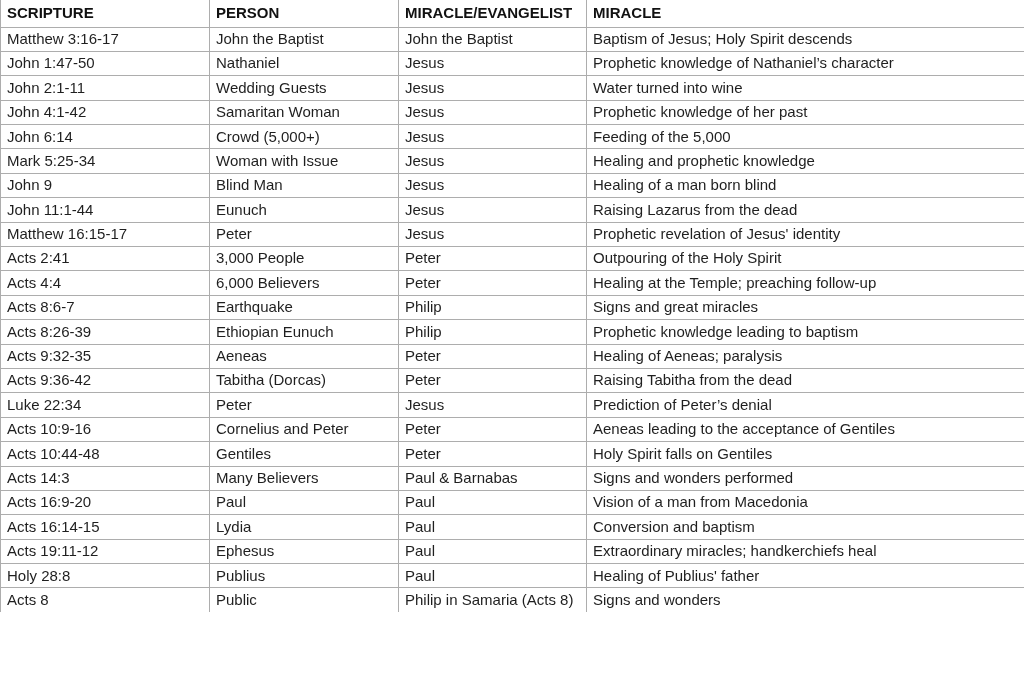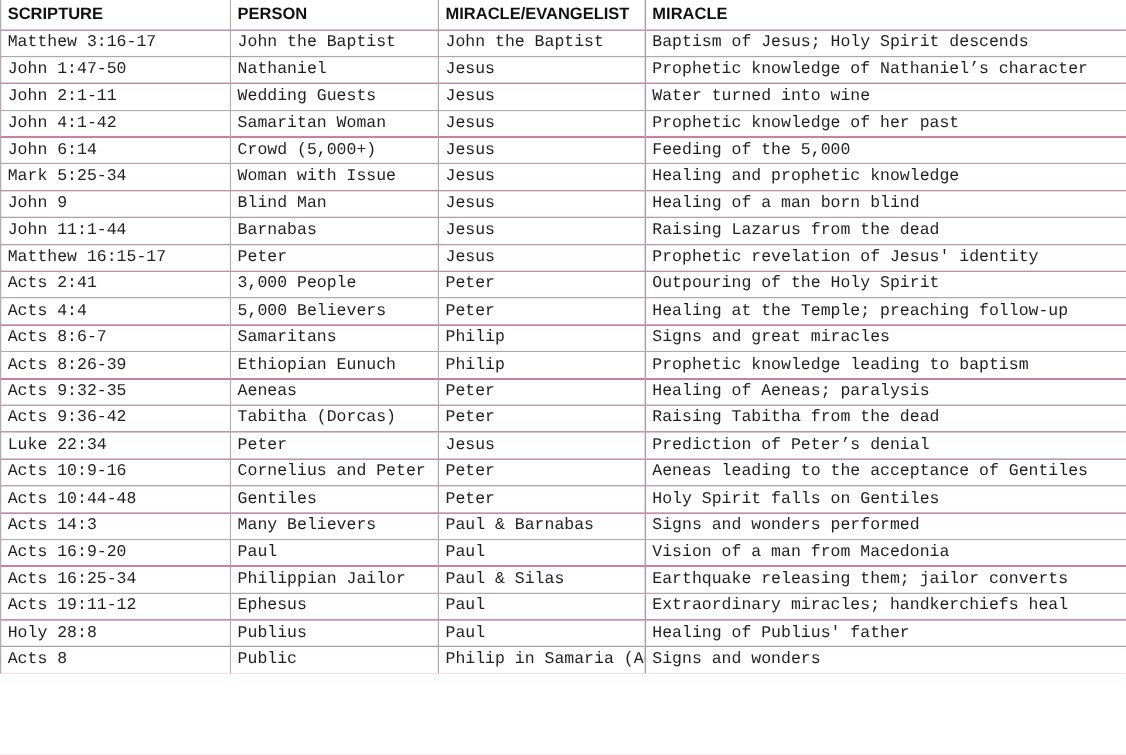--- a/index.html
+++ b/index.html
@@ -11,40 +11,40 @@
     width: 1024px;
     height: 686px;
     overflow: hidden;
     background: #ffffff;
     font-family: "Liberation Sans", sans-serif;
   }
   table.grid {
     border-collapse: collapse;
     table-layout: fixed;
     width: 1024px;
-    background: #ec4899;
+    background: #000000;
   }
   table.grid col.c1 { width: 209px; }
   table.grid col.c2 { width: 189px; }
   table.grid col.c3 { width: 188px; }
   table.grid col.c4 { width: 438px; }
   table.grid th, table.grid td {
     border: 1px solid #adadad;
     padding: 0 4px 0 6px;
     font-size: 15px;
     line-height: 1.1;
     color: #1f1f1f;
     white-space: nowrap;
     overflow: hidden;
     vertical-align: middle;
     text-align: left;
     background: #ffffff;
   }
   table.grid thead tr { height: 27px; }
-  table.grid tbody tr { height: 24.4px; font-family: Liberation Mono, monospace; }
+  table.grid tbody tr { height: 24.4px; }
   table.grid th {
     font-weight: bold;
     color: #111111;
   }
   
   table.grid thead th { border-top: none; }
   table.grid tbody tr:last-child td { border-bottom: none; }
 </style>
 </head>
 <body>
@@ -103,45 +103,45 @@
           <td>Healing and prophetic knowledge</td>
         </tr>
         <tr>
           <td>John 9</td>
           <td>Blind Man</td>
           <td>Jesus</td>
           <td>Healing of a man born blind</td>
         </tr>
         <tr>
           <td>John 11:1-44</td>
-          <td>Barnabas</td>
+          <td>Eunuch</td>
           <td>Jesus</td>
           <td>Raising Lazarus from the dead</td>
         </tr>
         <tr>
           <td>Matthew 16:15-17</td>
           <td>Peter</td>
           <td>Jesus</td>
           <td>Prophetic revelation of Jesus' identity</td>
         </tr>
         <tr>
           <td>Acts 2:41</td>
           <td>3,000 People</td>
           <td>Peter</td>
           <td>Outpouring of the Holy Spirit</td>
         </tr>
         <tr>
           <td>Acts 4:4</td>
-          <td>5,000 Believers</td>
+          <td>6,000 Believers</td>
           <td>Peter</td>
           <td>Healing at the Temple; preaching follow-up</td>
         </tr>
         <tr>
           <td>Acts 8:6-7</td>
-          <td>Samaritans</td>
+          <td>Earthquake</td>
           <td>Philip</td>
           <td>Signs and great miracles</td>
         </tr>
         <tr>
           <td>Acts 8:26-39</td>
           <td>Ethiopian Eunuch</td>
           <td>Philip</td>
           <td>Prophetic knowledge leading to baptism</td>
         </tr>
         <tr>
@@ -180,24 +180,24 @@
           <td>Paul &amp; Barnabas</td>
           <td>Signs and wonders performed</td>
         </tr>
         <tr>
           <td>Acts 16:9-20</td>
           <td>Paul</td>
           <td>Paul</td>
           <td>Vision of a man from Macedonia</td>
         </tr>
         <tr>
-          <td>Acts 16:25-34</td>
-          <td>Philippian Jailor</td>
-          <td>Paul &amp; Silas</td>
-          <td>Earthquake releasing them; jailor converts</td>
+          <td>Acts 16:14-15</td>
+          <td>Lydia</td>
+          <td>Paul</td>
+          <td>Conversion and baptism</td>
         </tr>
         <tr>
           <td>Acts 19:11-12</td>
           <td>Ephesus</td>
           <td>Paul</td>
           <td>Extraordinary miracles; handkerchiefs heal</td>
         </tr>
         <tr>
           <td>Holy 28:8</td>
           <td>Publius</td>

